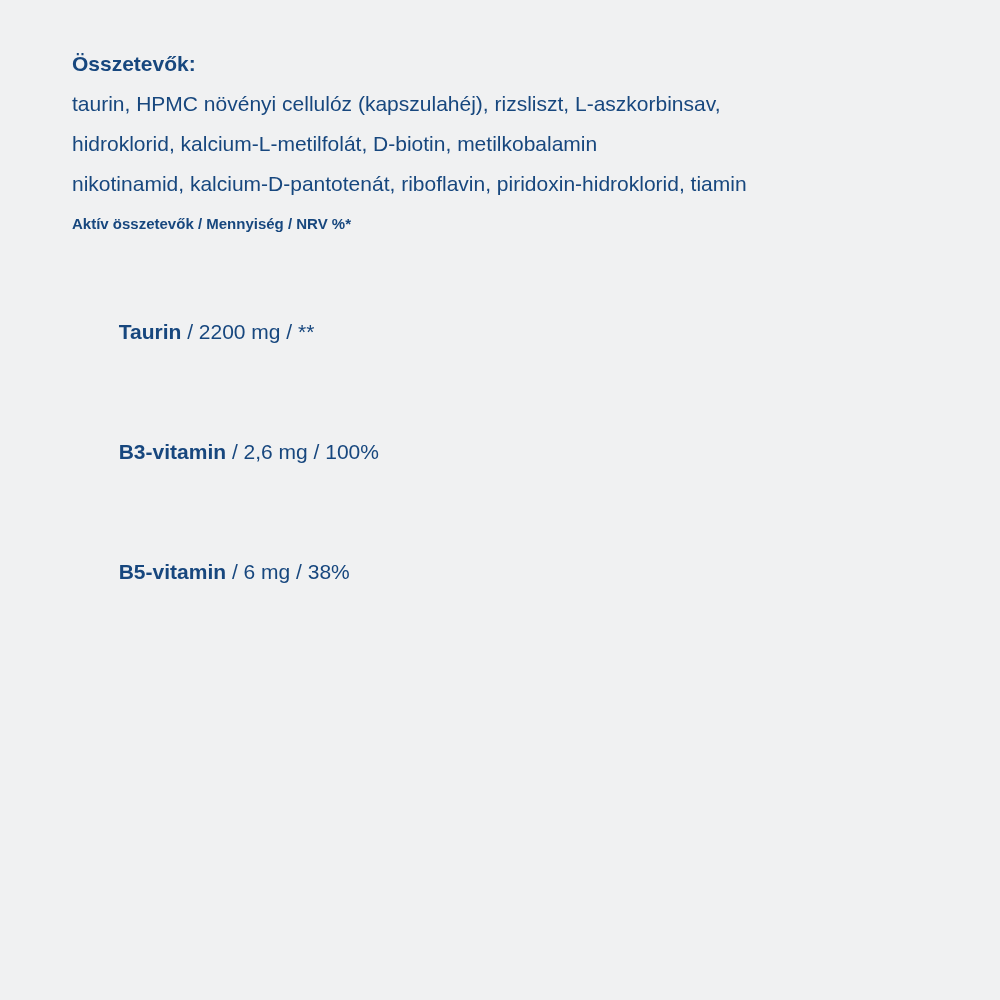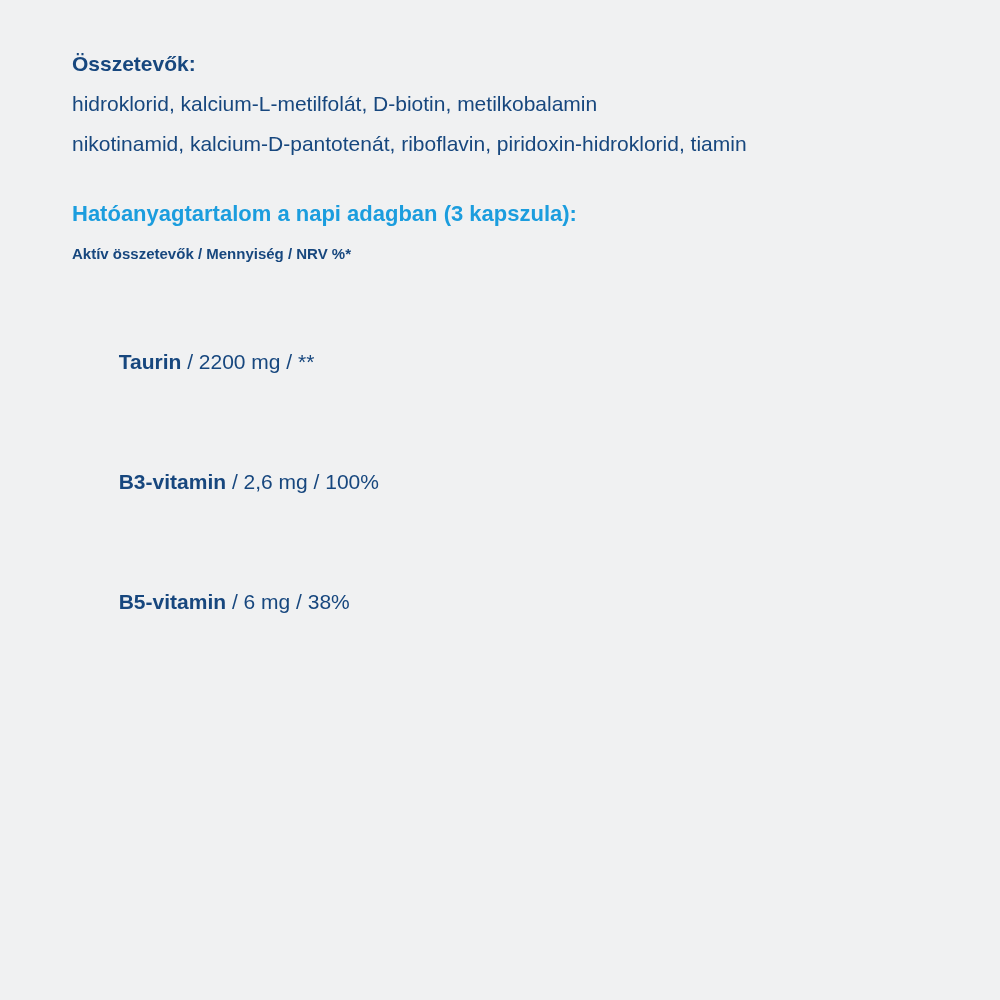--- a/index.html
+++ b/index.html
@@ -56,26 +56,26 @@
     font-weight: 700;
   }
 </style>
 </head>
 <body>
 
 <div class="label-panel">
 
   <div class="ingredients-block">
     <div class="section-heading">Összetevők:</div>
+    <div class="line">taurin, HPMC növényi cellulóz (kapszulahéj), rizsliszt, L-aszkorbinsav,</div>
     <div class="line">hidroklorid, kalcium-L-metilfolát, D-biotin, metilkobalamin</div>
     <div class="line">nikotinamid, kalcium-D-pantotenát, riboflavin, piridoxin-hidroklorid, tiamin</div>
   </div>
 
   <div class="actives-block">
-    <div class="accent-heading">Hatóanyagtartalom a napi adagban (3 kapszula):</div>
     <div class="columns-label">Aktív összetevők / Mennyiség / NRV %*</div>
 
     <div class="rows-block">
       <div class="nutrient-row">
         <span class="name">Taurin</span><span class="details"> / 2200 mg / **</span>
       </div>
       <div class="nutrient-row">
         <span class="name">B3-vitamin</span><span class="details"> / 2,6 mg / 100%</span>
       </div>
       <div class="nutrient-row">

